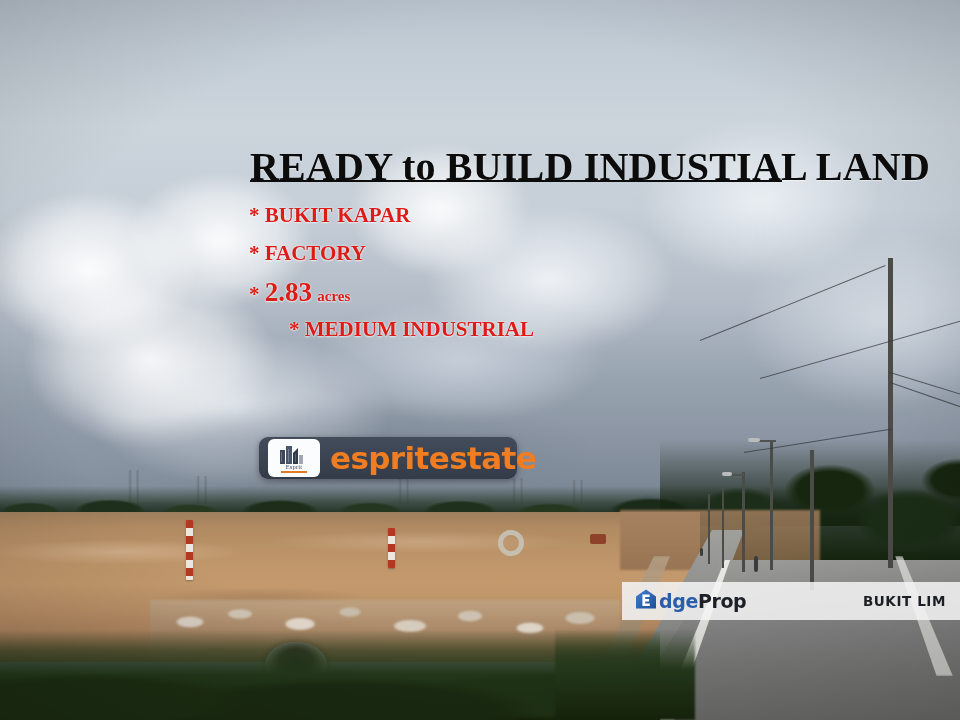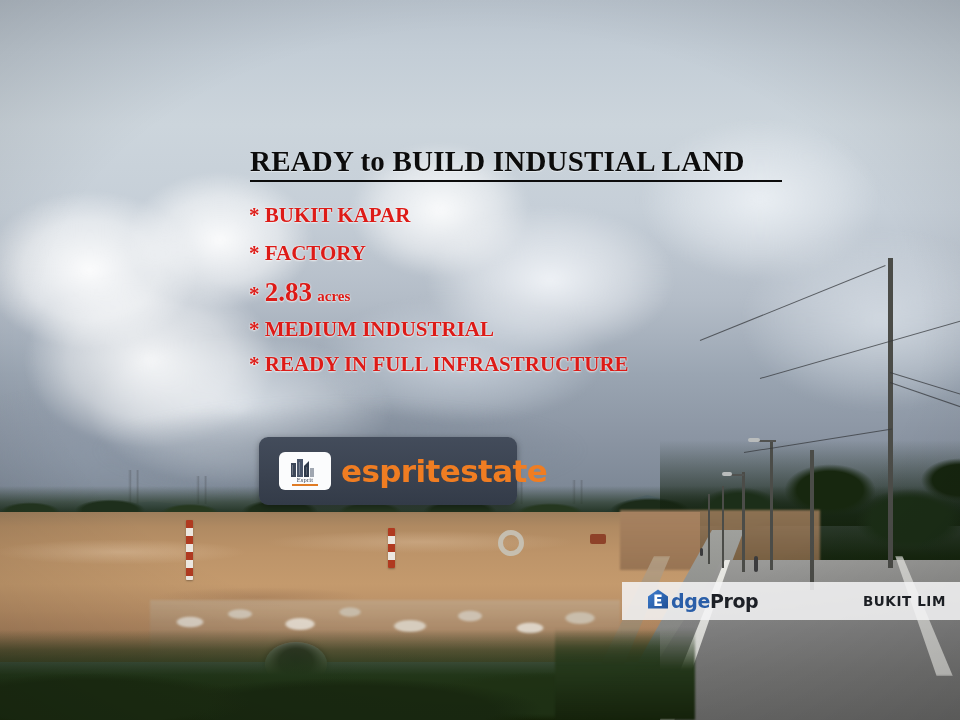--- a/index.html
+++ b/index.html
@@ -259,21 +259,21 @@
     pointer-events:none;
   }
 
   
   .overlay { position:absolute; inset:0; }
 
   .headline {
     position:absolute; left:250px; top:146px;
     font-family:"Liberation Serif", serif;
     font-weight:bold;
-    font-size:29px;
+    font-size:40px;
     line-height:1.05;
     color:#0c0c0c;
     letter-spacing:.2px;
     white-space:nowrap;
     text-shadow:0 1px 1px rgba(255,255,255,.5);
   }
   .headline-rule {
     position:absolute; left:250px; top:180px;
     width:532px; height:2px; background:#0c0c0c;
   }
@@ -285,34 +285,34 @@
     color:#dd1b17;
     white-space:nowrap;
     text-shadow:
       0 0 2px rgba(255,255,255,.85),
       0 1px 2px rgba(255,255,255,.6);
   }
   .bullets .b { display:block; font-size:21px; }
   .b1 { margin-bottom:13px; }
   .b2 { margin-bottom:11px; }
   .b3 { margin-bottom:9px; }
-  .b4 { margin-bottom:10px; }
+  .b4 { margin-bottom:10px;margin-left:40px; }
   .b5 { margin-bottom:2px; }
   .b6 { }
   .acre-num { font-size:27px; }
   .acre-unit { font-size:15px; }
 
   
   .esprit {
     position:absolute; left:259px; top:437px;
-    width:258px; height:68px;
+    width:258px; height:42px;
     border-radius:9px;
     background:linear-gradient(180deg,#434c5b 0%, #3b4351 55%, #333b48 100%);
     box-shadow:0 2px 6px rgba(0,0,0,.35);
-    display:flex; align-items:center; padding:0 20px;
+    display:flex; align-items:center; padding:0 9px;
   }
   .esprit-badge {
     width:52px; height:38px; border-radius:6px;
     background:#fbfcfd;
     display:flex; flex-direction:column;
     align-items:center; justify-content:center;
     flex:none; position:relative; overflow:hidden;
   }
   .esprit-badge svg { display:block; }
   .esprit-badge .sub {
@@ -332,21 +332,21 @@
     letter-spacing:-.6px;
     line-height:1;
   }
 
   
   .bottombar {
     position:absolute; left:622px; top:582px;
     width:338px; height:38px;
     background:rgba(244,245,246,.86);
     display:flex; align-items:center; justify-content:space-between;
-    padding:0 14px 0 24px;
+    padding:0 14px 0 12px;
   }
   .edgeprop { display:flex; align-items:center; }
   .edgeprop-mark { margin-right:1px; }
   .edgeprop-word {
     font-family:"DejaVu Sans", sans-serif;
     font-weight:bold; font-size:19px; line-height:1;
     letter-spacing:-.4px;
   }
   .ep-dge { color:#2a5ea8; }
   .ep-prop { color:#1d2026; }
@@ -432,21 +432,20 @@
 
     <div class="bullets">
       <span class="b b1">* BUKIT KAPAR</span>
       <span class="b b2">* FACTORY</span>
       <span class="b b3">
         <span>*</span>
         <span class="acre-num">2.83</span>
         <span class="acre-unit">acres</span>
       </span>
       <span class="b b4">* MEDIUM INDUSTRIAL</span>
-      <span class="b b5">* READY IN FULL INFRASTRUCTURE</span>
     </div>
 
     <div class="esprit">
       <div class="esprit-badge">
         <svg width="30" height="20" viewBox="0 0 30 20" aria-hidden="true">
           <rect x="1" y="6" width="5" height="14" fill="#3d4759"></rect>
           <rect x="7" y="2" width="6" height="18" fill="#4a566b"></rect>
           <rect x="14" y="8" width="4" height="12" fill="#35405220"></rect>
           <polygon points="14,20 14,9 19,4 19,20" fill="#2f3a4b"></polygon>
           <rect x="20" y="11" width="4" height="9" fill="#46526580"></rect>

